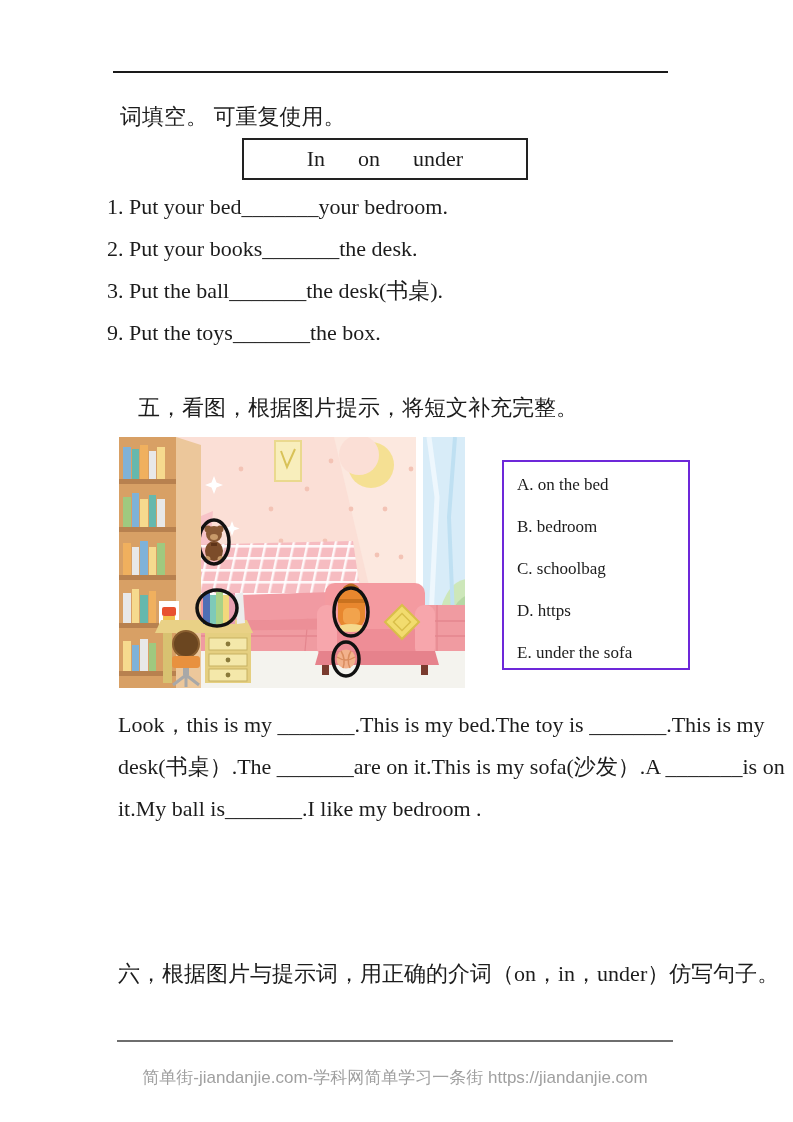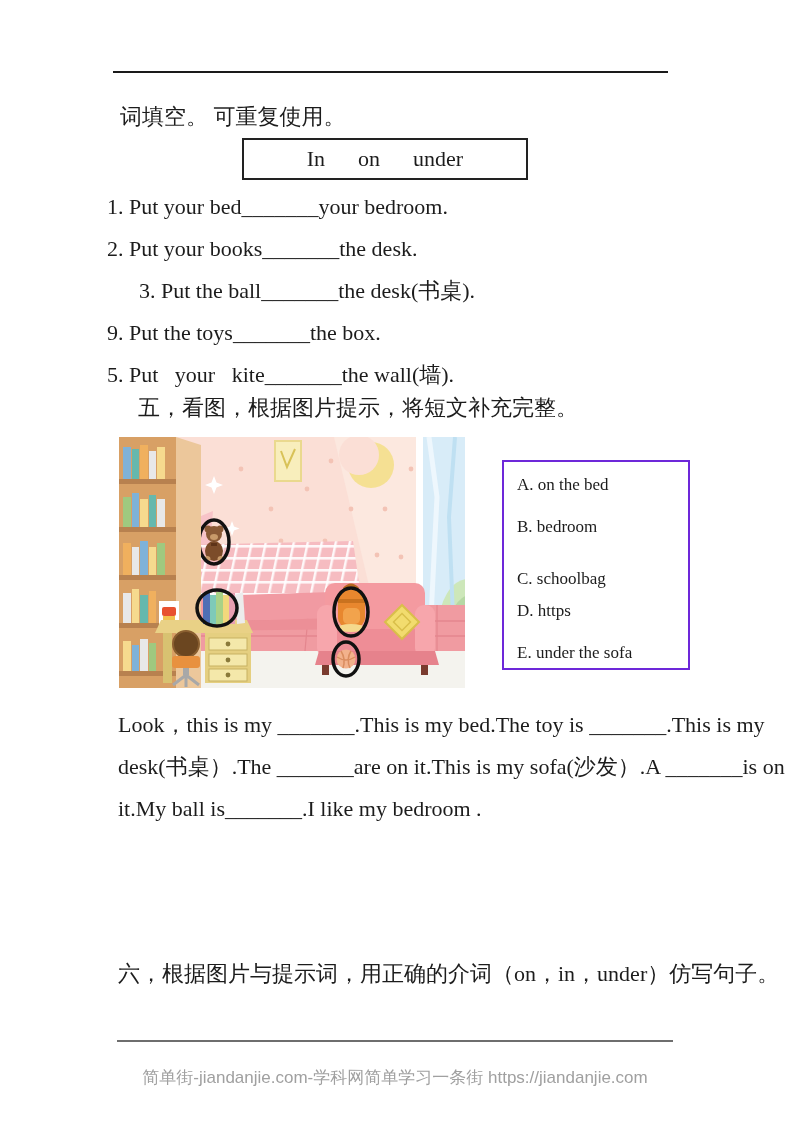--- a/index.html
+++ b/index.html
@@ -32,23 +32,22 @@
   <div class="abs rule-top" style="left:113px; top:71px; width:555px;"></div>
 
   <div class="abs t" style="left:120px; top:103px;">词填空。 可重复使用。</div>
 
   <div class="abs wordbank" style="left:242px; top:138px; width:286px; height:42px;">
     <span class="t">In      on      under</span>
   </div>
 
   <div class="abs t" style="left:107px; top:193px;">1. Put your bed_______your bedroom.</div>
   <div class="abs t" style="left:107px; top:235px;">2. Put your books_______the desk.</div>
-  <div class="abs t" style="left:107px; top:277px;margin-left:32px;">3. Put the ball_______the desk(书桌).</div>
+  <div class="abs t" style="left:107px; top:277px;">3. Put the ball_______the desk(书桌).</div>
   <div class="abs t" style="left:107px; top:319px;">9. Put the toys_______the box.</div>
-  <div class="abs t" style="left:107px; top:361px;">5. Put   your   kite_______the wall(墙).</div>
 
   <div class="abs t" style="left:118px; top:394px;margin-left:20px;">五，看图，根据图片提示，将短文补充完整。</div>
 
   <div class="abs" style="left:119px; top:437px; width:346px; height:251px;">
     <svg width="346" height="251" viewBox="0 0 346 251">
       <defs>
         <pattern id="blanketGrid" width="14" height="12" patternUnits="userSpaceOnUse" patternTransform="skewX(-12)">
           <rect width="14" height="12" fill="#f6bcc1"></rect>
           <rect width="14" height="2.5" fill="#ffffff" opacity="0.9"></rect>
           <rect width="2.5" height="12" fill="#ffffff" opacity="0.9"></rect>
@@ -229,21 +228,21 @@
         <path d="M218 220 Q227 226 236 220 M222 214 Q227 222 224 231 M232 214 Q227 222 231 231" stroke="#d98d5f" stroke-width="1.5" fill="none"></path>
       </g>
 
       <ellipse cx="227" cy="222" rx="13" ry="17" fill="none" stroke="#111111" stroke-width="3.5"></ellipse>
     </svg>
   </div>
 
   <div class="abs optbox" style="left:502px; top:460px; width:188px; height:210px;">
     <div class="opt" style="top:13px;">A. on the bed</div>
     <div class="opt" style="top:55px;">B. bedroom</div>
-    <div class="opt" style="top:107px;">C. schoolbag</div>
+    <div class="opt" style="top:97px;">C. schoolbag</div>
     <div class="opt" style="top:139px;">D. https</div>
     <div class="opt" style="top:181px;">E. under the sofa</div>
   </div>
 
   <div class="abs t" style="left:118px; top:711px;">Look，this is my _______.This is my bed.The toy is _______.This is my</div>
   <div class="abs t" style="left:118px; top:753px;">desk(书桌）.The _______are on it.This is my sofa(沙发）.A _______is on</div>
   <div class="abs t" style="left:118px; top:795px;">it.My ball is_______.I like my bedroom .</div>
 
   <div class="abs t" style="left:118px; top:960px;">六，根据图片与提示词，用正确的介词（on，in，under）仿写句子。</div>
 

